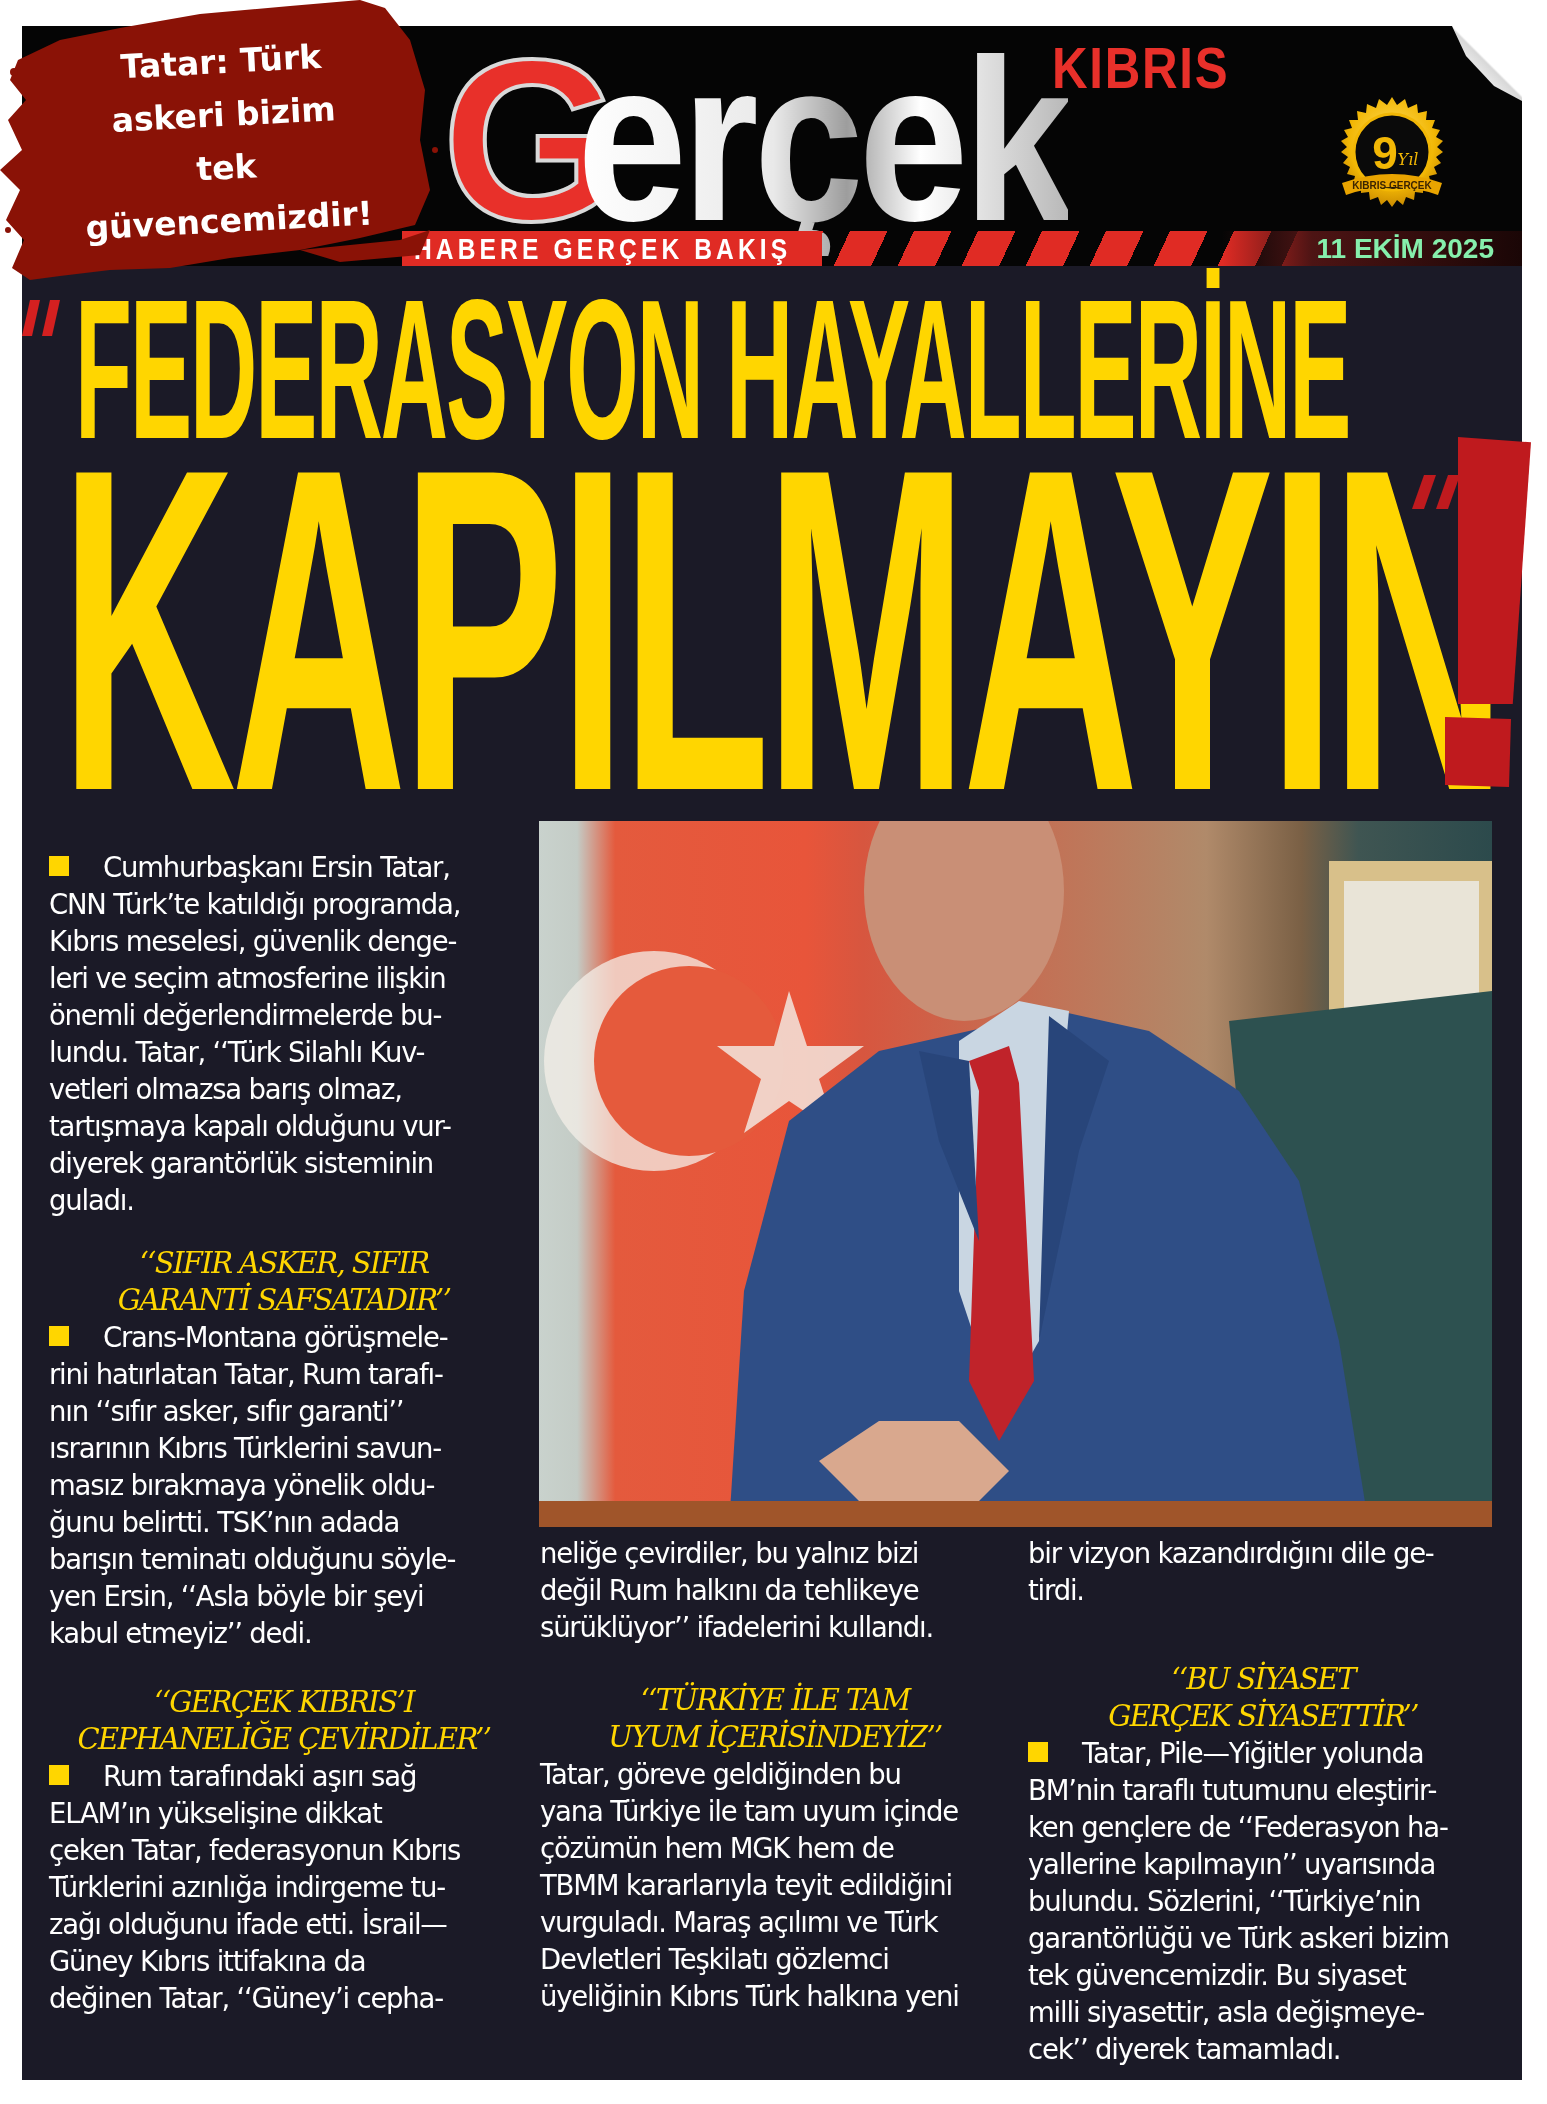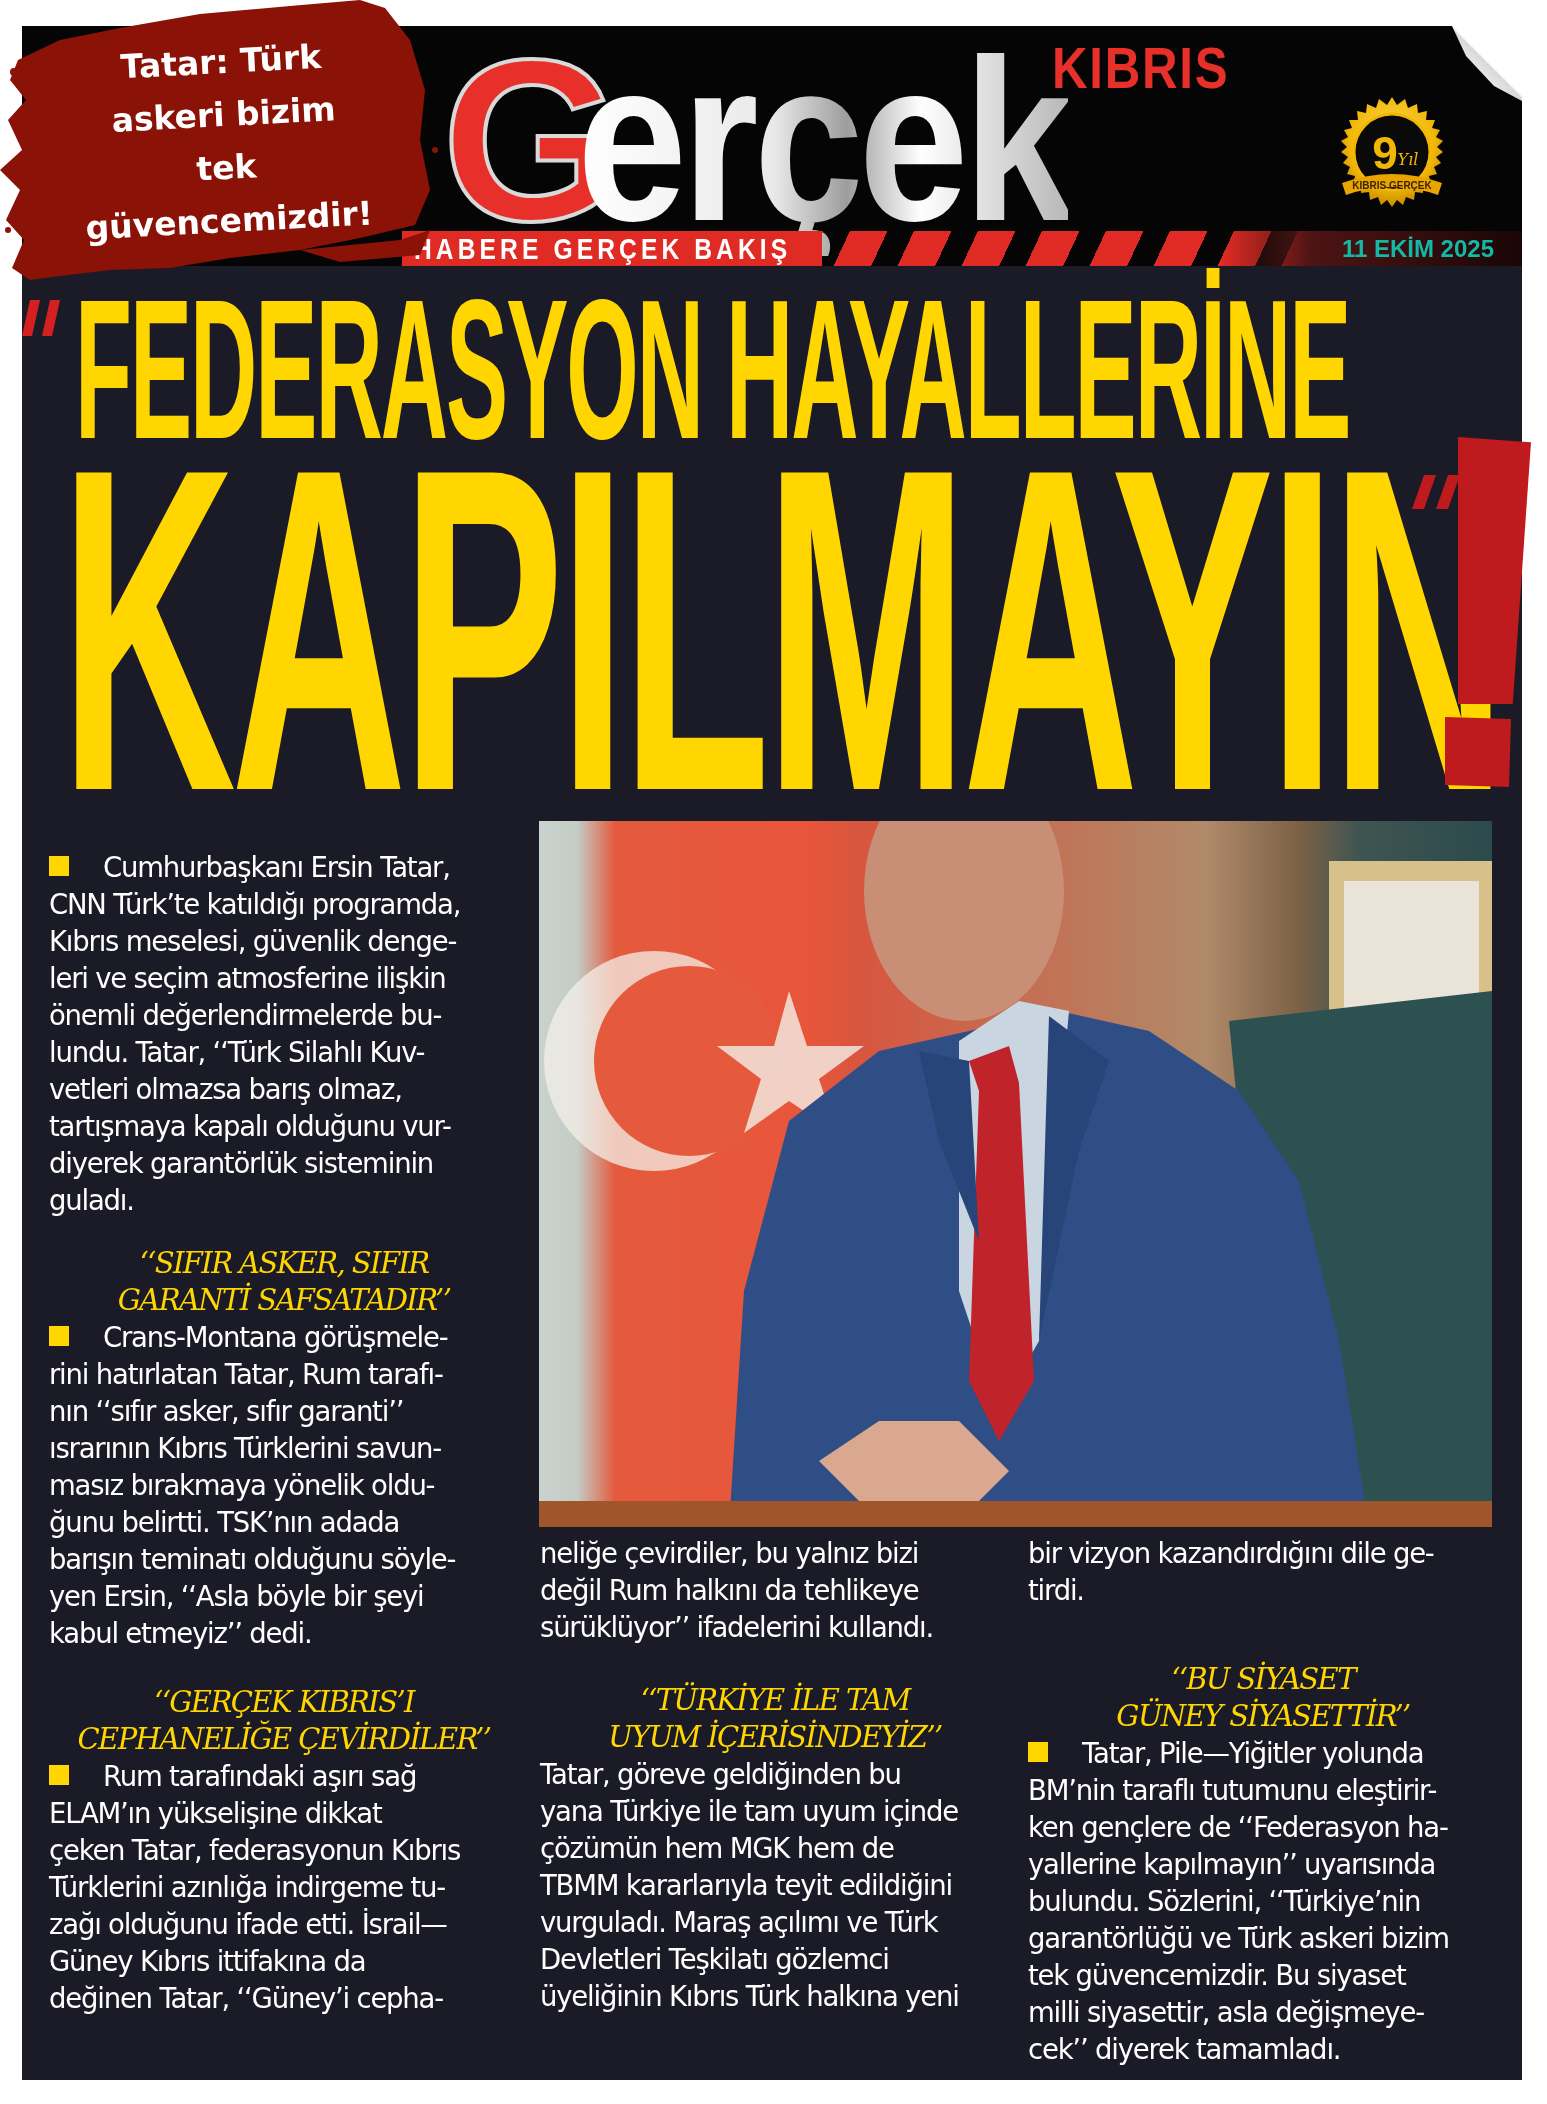--- a/index.html
+++ b/index.html
@@ -48,21 +48,21 @@
     position: absolute; left: 392px; top: 205px; height: 36px; line-height: 36px;
     font-family: "Liberation Sans", sans-serif; font-weight: bold; font-size: 30px;
     color: #ffffff; letter-spacing: 5px; transform: scaleX(0.82); transform-origin: left center;
   }
   .date-bar {
     position: absolute; right: 0; top: 205px; width: 300px; height: 36px;
     background: linear-gradient(90deg, rgba(90,20,20,0) 0%, #4d1414 30%, #1a0606 100%);
   }
   .date-text {
     position: absolute; right: 28px; top: 205px; height: 36px; line-height: 36px;
-    font-family: "Liberation Sans", sans-serif; font-weight: bold; font-size: 24px; color: #14b8a6;
+    font-family: "Liberation Sans", sans-serif; font-weight: bold; font-size: 28px; color: #86efac;
   }
   
   .badge {
     position: absolute; left: 1330px; top: 95px; width: 124px; height: 124px;
   }
   
   .brush {
     position: absolute; left: 0; top: 0; width: 440px; height: 290px;
   }
   .brush-text {
@@ -265,21 +265,21 @@
   <p>Devletleri Teşkilatı gözlemci</p>
   <p>üyeliğinin Kıbrıs Türk halkına yeni</p>
 </div>
 
 <div class="col" style="left:1028px; top:1535px; width:470px;">
   <p>bir vizyon kazandırdığını dile ge-</p>
   <p>tirdi.</p>
   <div style="height:52px"></div>
   <div class="subhead">
     <div>‘‘BU SİYASET</div>
-    <div>GÜNEY SİYASETTİR’’</div>
+    <div>GERÇEK SİYASETTİR’’</div>
   </div>
   <p><span class="bullet"></span><span>Tatar, Pile—Yiğitler yolunda</span></p>
   <p>BM’nin taraflı tutumunu eleştirir-</p>
   <p>ken gençlere de ‘‘Federasyon ha-</p>
   <p>yallerine kapılmayın’’ uyarısında</p>
   <p>bulundu. Sözlerini, ‘‘Türkiye’nin</p>
   <p>garantörlüğü ve Türk askeri bizim</p>
   <p>tek güvencemizdir. Bu siyaset</p>
   <p>milli siyasettir, asla değişmeye-</p>
   <p>cek’’ diyerek tamamladı.</p>

